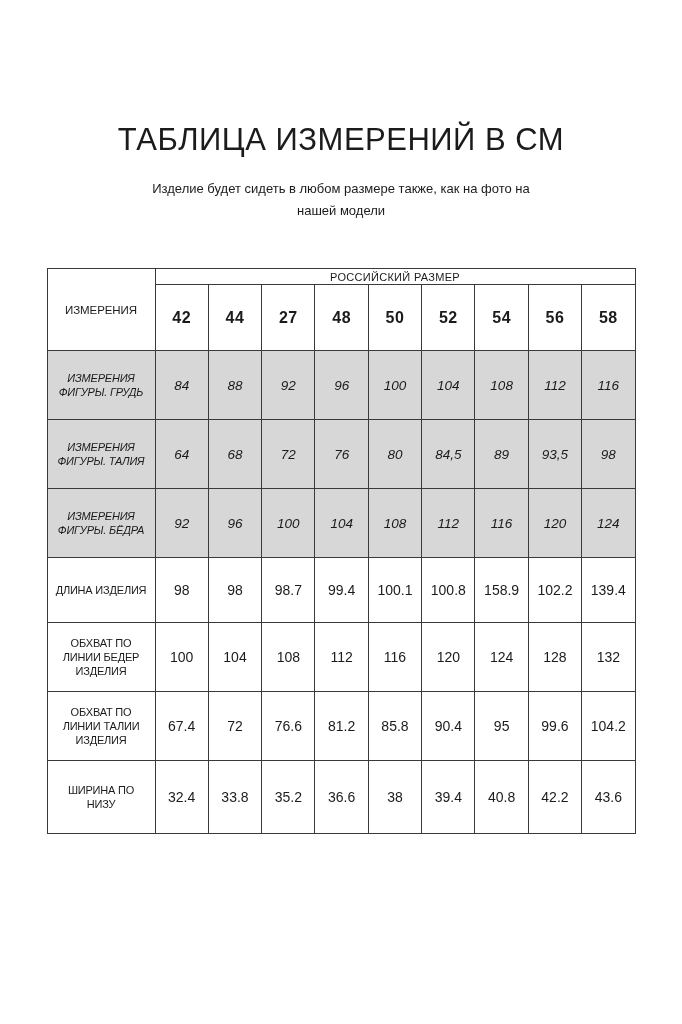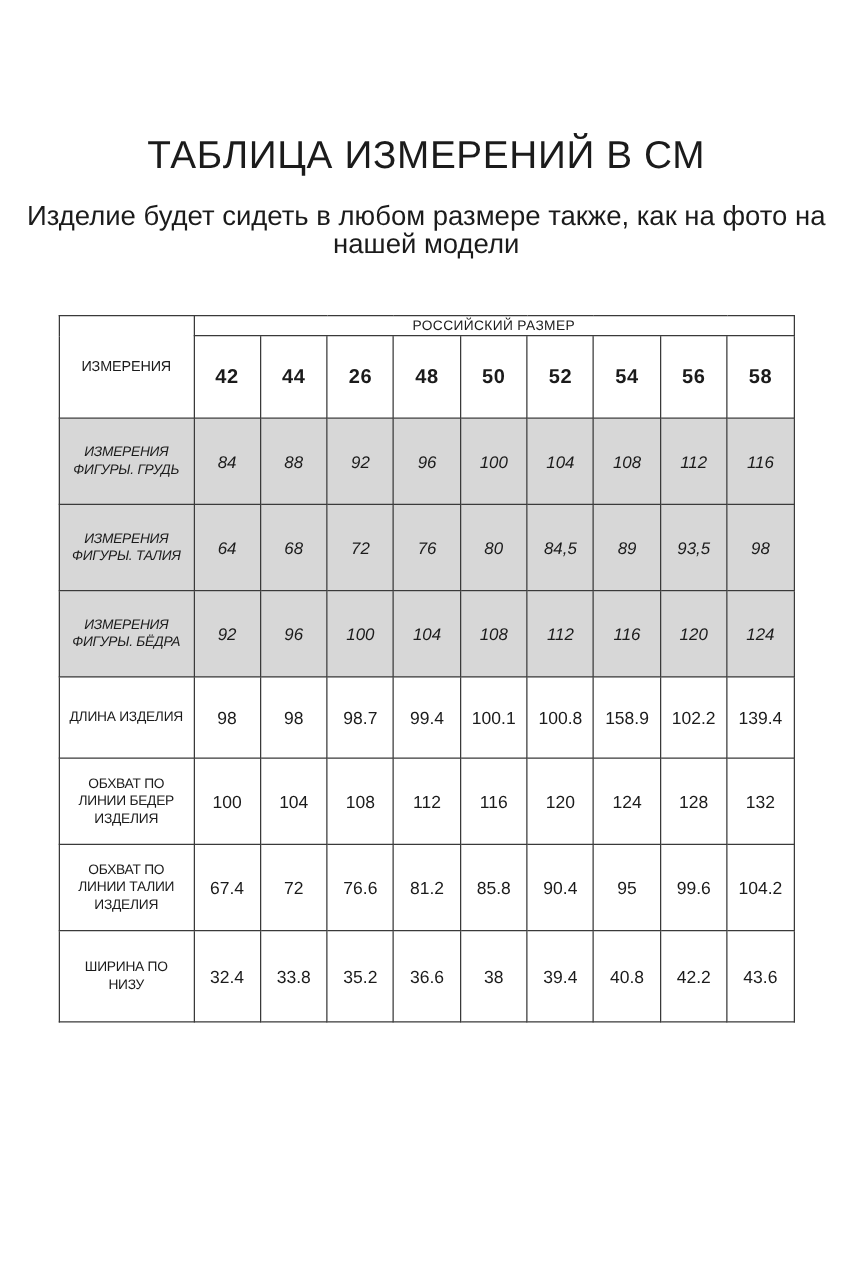--- a/index.html
+++ b/index.html
@@ -3,41 +3,41 @@
 <meta charset="utf-8">
 <style>
   * { margin: 0; padding: 0; box-sizing: border-box; }
   html, body {
     width: 682px; height: 1024px;
     background: #ffffff;
     font-family: "Liberation Sans", sans-serif;
     color: #1b1b1b;
     overflow: hidden;
   }
-  .page { width: 682px; height: 845px; position: relative; }
+  .page { width: 682px; height: 845px; position: relative; margin-top: 16px; }
 
   .doc-title {
     padding-top: 106px;
     text-align: center;
     font-size: 31px;
     font-weight: 400;
     letter-spacing: 0.5px;
     line-height: 36px;
     color: #1b1b1b;
   }
   .product-code {
     margin-top: 16px;
     text-align: center;
     font-size: 19px;
     line-height: 22px;
   }
   .subtitle {
     margin-top: 20px;
     text-align: center;
-    font-size: 22px;
+    font-size: 13px;
     line-height: 22px;
   }
 
   table.size-table {
     margin: 46px auto 0 auto;
     width: 589px;
     border-collapse: collapse;
     table-layout: fixed;
   }
   .size-table th, .size-table td {
@@ -109,21 +109,21 @@
         <col>
     </colgroup>
     <thead>
       <tr class="group-row">
         <th class="corner-cell" rowspan="2">ИЗМЕРЕНИЯ</th>
         <th class="group-label-cell" colspan="9">РОССИЙСКИЙ РАЗМЕР</th>
       </tr>
       <tr class="sizes-row">
         <th class="size-cell">42</th>
         <th class="size-cell">44</th>
-        <th class="size-cell">26</th>
+        <th class="size-cell">27</th>
         <th class="size-cell">48</th>
         <th class="size-cell">50</th>
         <th class="size-cell">52</th>
         <th class="size-cell">54</th>
         <th class="size-cell">56</th>
         <th class="size-cell">58</th>
       </tr>
     </thead>
     <tbody>
         <tr class="shaded">

